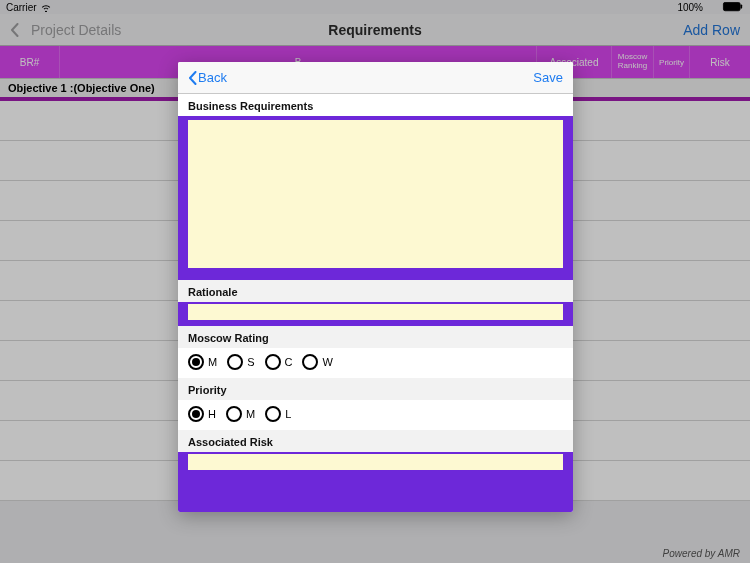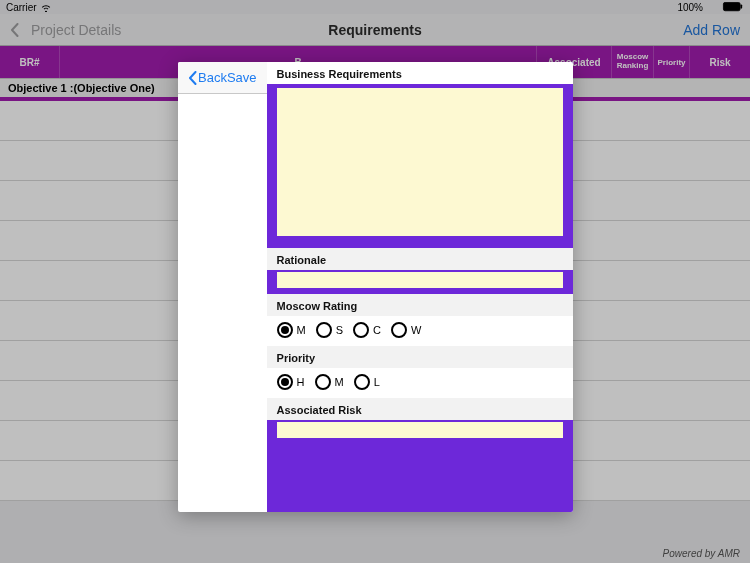--- a/index.html
+++ b/index.html
@@ -51,23 +51,23 @@
     .nav-title {
       position:absolute; left:50%; transform:translateX(-50%);
       font-weight:600; font-size:14px; color:#2c2c2c;
     }
     .nav-action {
       margin-left:auto; color:#2274d6; font-size:14px;
     }
 
     .table-header {
       height: 32px;
-      background: #a21caf;
+      background: #d946ef;
       display:flex; align-items:center; color:#fff; font-size:10px;
-      position:relative; z-index:1;font-weight:bold;
+      position:relative; z-index:1;
     }
     .th { text-align:center; border-right: 1px solid rgba(255,255,255,0.2); height:100%; display:flex; align-items:center; justify-content:center; padding:0 4px; }
     .th:last-child { border-right:none; }
 
     .section-title {
       background:#f1f1f1; padding:3px 8px; font-size:11px; font-weight:600;
       border-top:1px solid #c8c8c8; border-bottom:4px solid #a21caf; z-index:1; position:relative;
     }
     .rows { background:#fff; z-index:1; position:relative; }
     .row { height:40px; border-bottom:1px solid #d6d6d6; }
@@ -79,21 +79,21 @@
     .modal {
       position:absolute;
       width: 395px;
       height: 450px;
       left: 178px;
       top: 62px;
       background:#fff;
       z-index:10;
       border-radius:2px;
       box-shadow: 0 4px 20px rgba(0,0,0,0.3);
-      display:flex; flex-direction:row;
+      display:flex; flex-direction:column;
       overflow:hidden;
     }
     .modal-header {
       height: 32px; background:#f8f8f8; border-bottom:1px solid #c8c8c8;
       display:flex; align-items:center; padding:0 10px; position:relative;
     }
     .modal-back {
       color:#1f7cf0; font-size:13px; display:flex; align-items:center; gap:0px; cursor:pointer;
     }
     .modal-back svg { margin-right:1px; }

